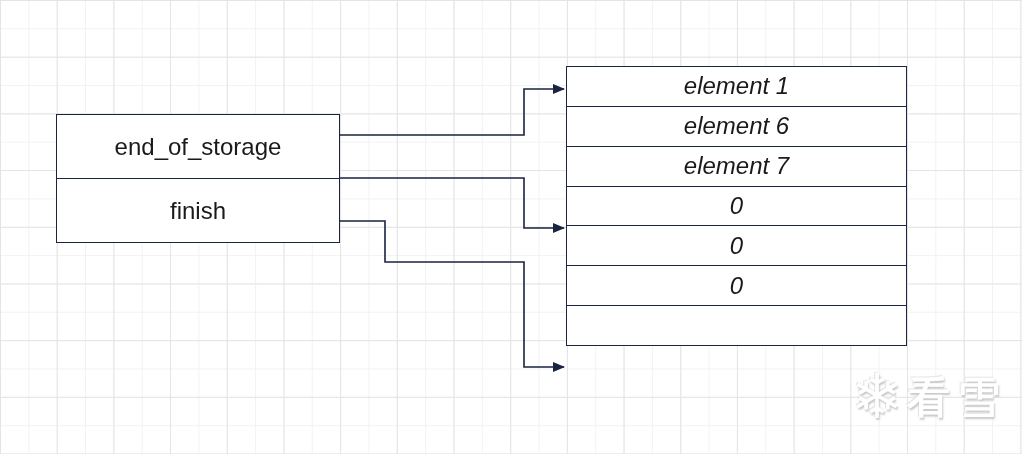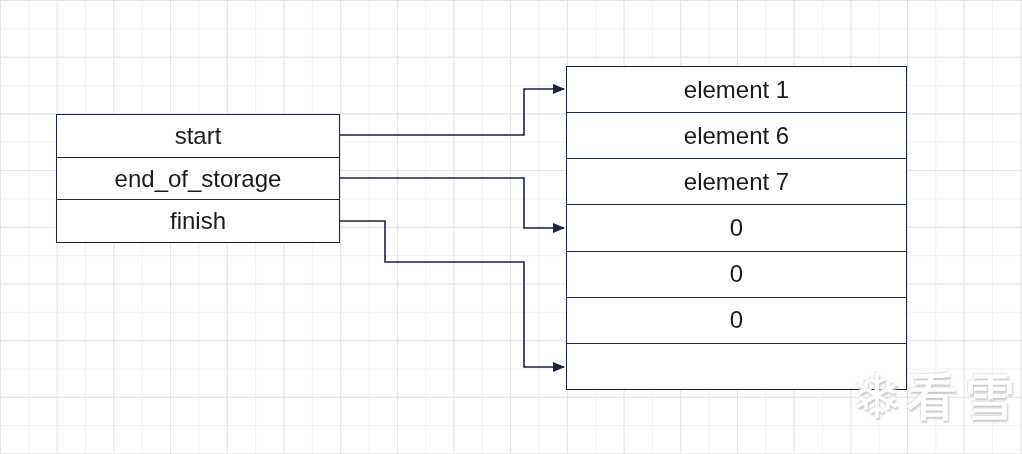--- a/index.html
+++ b/index.html
@@ -35,21 +35,21 @@
   .box {
     position: absolute;
     box-sizing: border-box;
     background: #ffffff;
     border: 1.6px solid #1a2340;
     display: flex;
     flex-direction: column;
     z-index: 2;
   }
   .pointer-box { left: 56px;  top: 114px; width: 284px; height: 129px; }
-  .memory-box  { left: 566px; top: 66px;  width: 341px; height: 324px; }
+  .memory-box  { left: 566px; top: 66px;  width: 341px; height: 280px; font-style: italic; }
 
   .row {
     flex: 1;
     display: flex;
     align-items: center;
     justify-content: center;
     border-top: 1.6px solid #1a2340;
     overflow: hidden;
   }
   .row:first-child { border-top: none; }
@@ -70,21 +70,21 @@
     color: #ffffff;
     text-shadow: 1px 2px 2px #c8c8c8, -1px -1px 1px #e3e3e3;
     user-select: none;
   }
   .wm-flake {
     font-size: 62px;
     line-height: 1;
     margin-right: 4px;
   }
   .wm-text {
-    font-size: 50px;
+    font-size: 43px;
     line-height: 1;
     letter-spacing: 7px;
     font-weight: bold;
   }
 </style>
 </head>
 <body>
 
 <div class="canvas">
 
@@ -93,23 +93,20 @@
       <marker id="arrow" markerUnits="userSpaceOnUse" markerWidth="13" markerHeight="11" refX="11" refY="5" orient="auto">
         <path d="M0,0 L12,5 L0,10 z" fill="#1a2340"></path>
       </marker>
     </defs>
     <path class="wire" marker-end="url(#arrow)" d="M 340 135 L 524 135 L 524 89 L 564 89"></path>
     <path class="wire" marker-end="url(#arrow)" d="M 340 178 L 524 178 L 524 228 L 564 228"></path>
     <path class="wire" marker-end="url(#arrow)" d="M 340 221 L 385 221 L 385 262 L 524 262 L 524 367 L 564 367"></path>
   </svg>
 
   <div class="box pointer-box">
-    <div class="row">
-      <span>start</span>
-    </div>
     <div class="row">
       <span>end_of_storage</span>
     </div>
     <div class="row">
       <span>finish</span>
     </div>
   </div>
 
   <div class="box memory-box">
     <div class="row">

